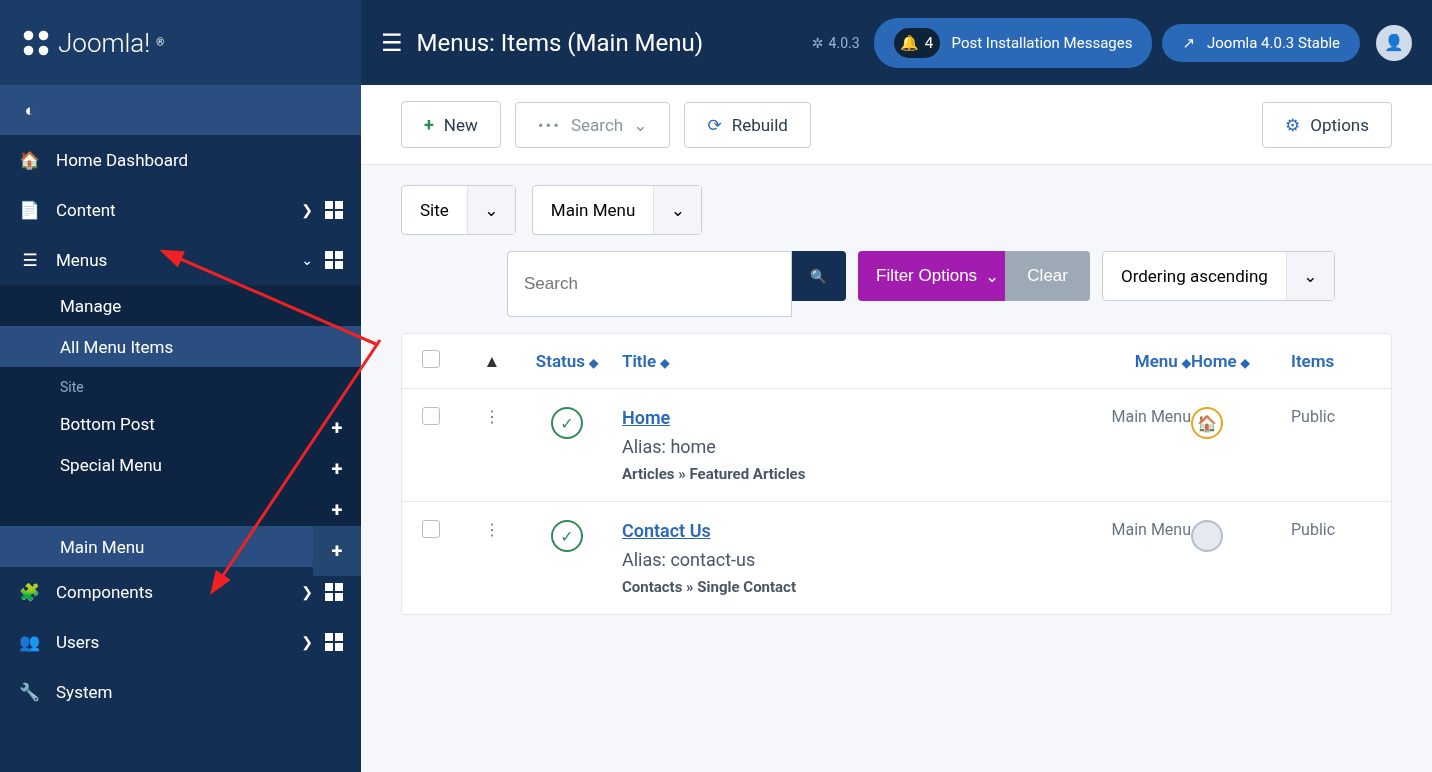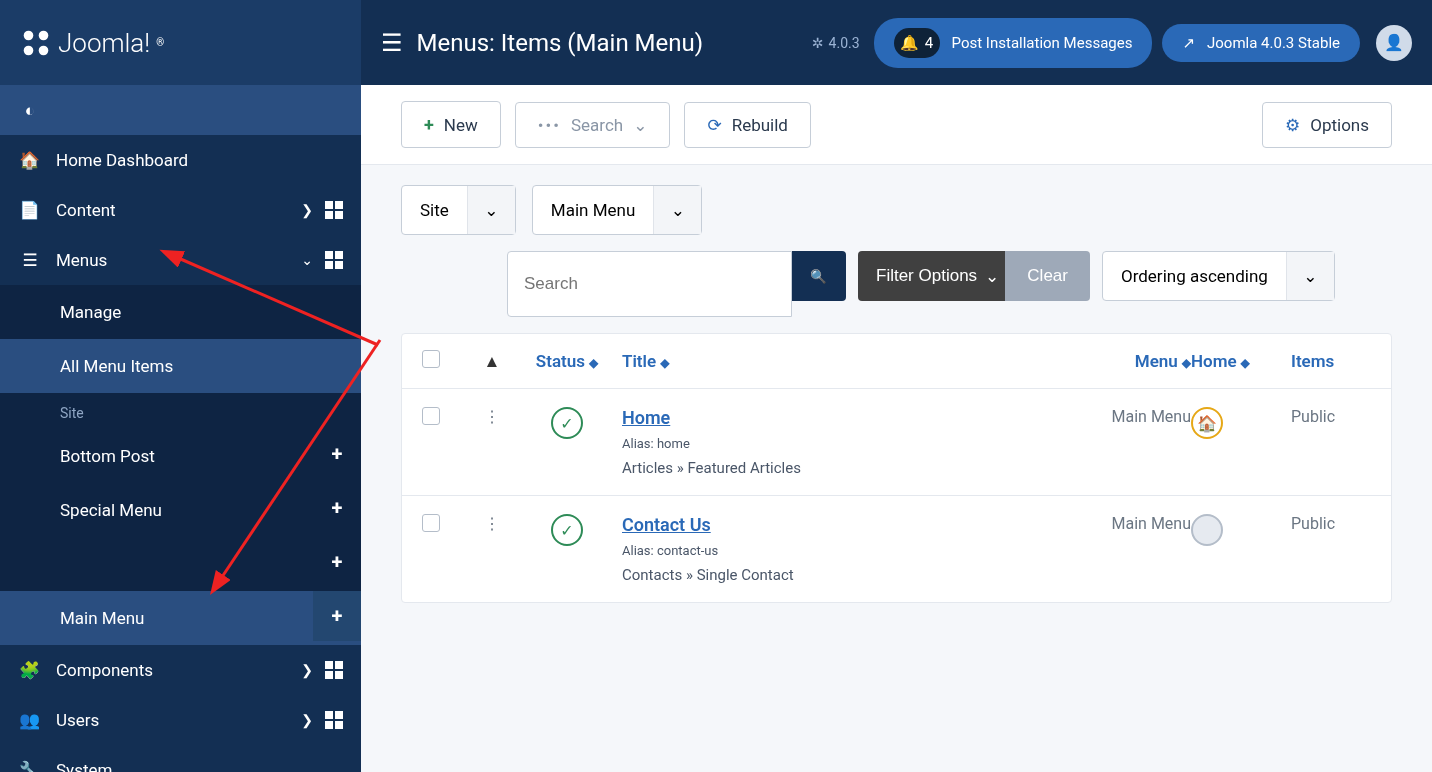--- a/index.html
+++ b/index.html
@@ -11,21 +11,21 @@
 .logo-svg { width: 36px; height: 36px; }
 .logo-text { font-size: 26px; font-weight: 300; }
 .sidebar-row { display: flex; align-items: center; height: 50px; padding: 0 18px; color: #fff; font-size: 17px; cursor: pointer; }
 .sidebar-row.toggle { background: #2a4e80; }
 .sidebar-row .ic { width: 24px; text-align: center; margin-right: 14px; font-size: 17px; }
 .sidebar-row .lbl { flex: 1; }
 .sidebar-row .chev { font-size: 14px; margin-right: 12px; }
 .sidebar-row .grid-ic { width: 18px; height: 18px; display: grid; grid-template: 1fr 1fr / 1fr 1fr; gap: 2px; }
 .sidebar-row .grid-ic span { background: #fff; }
 .submenu { background: #0e2443; }
-.submenu .sub-row { display: flex; align-items: center; height: 54px; padding: 0 18px 0 60px; font-size: 17px; cursor: pointer; position: relative; }
+.submenu .sub-row { display: flex; align-items: center; height: 41px; padding: 0 18px 0 60px; font-size: 17px; cursor: pointer; position: relative; }
 .submenu .sub-row.active { background: #2a4e80; }
 .submenu .sub-row .lbl { flex: 1; }
 .submenu .sub-row .home-ic { margin-left: 8px; }
 .submenu .sub-row .plus { position: absolute; right: 0; top: 0; width: 48px; height: 50px; display: flex; align-items: center; justify-content: center; font-size: 20px; font-weight: bold; }
 .submenu .sub-row.active .plus { background: #234770; }
 .submenu .site-label { padding: 12px 18px 8px 60px; font-size: 14px; color: #8fa6c4; }
 
 
 .arrow { position: absolute; pointer-events: none; z-index: 100; }
 
@@ -51,42 +51,42 @@
 
 .content { position: absolute; left: 361px; top: 165px; right: 0; bottom: 0; padding: 20px 40px; }
 .filter-row1 { display: flex; gap: 16px; margin-bottom: 16px; }
 .filter-row2 { display: flex; gap: 12px; margin-bottom: 0; padding-left: 106px; }
 .select { background: #fff; border: 1px solid #c6ced8; border-radius: 4px; display: flex; align-items: center; height: 50px; font-size: 17px; }
 .select .sel-lbl { padding: 0 18px; }
 .select .sel-chev { width: 48px; height: 100%; display: flex; align-items: center; justify-content: center; border-left: 1px solid #e0e4ea; background: #f3f5f8; }
 .search-box { display: flex; }
 .search-input { border: 1px solid #c6ced8; border-radius: 4px 0 0 4px; padding: 0 16px; font-size: 17px; width: 285px; height: 66px; outline:none; }
 .search-btn { width: 54px; height: 50px; background: #132f53; border: none; border-radius: 0 4px 4px 0; color: #fff; display: flex; align-items: center; justify-content: center; cursor:pointer; }
-.filter-btn { background: #404040; color: #fff; border: none; border-radius: 4px; padding: 0 18px; height: 50px; font-size: 17px; display: flex; align-items: center; gap: 8px; cursor:pointer; }
+.filter-btn { background: #a21caf; color: #fff; border: none; border-radius: 4px; padding: 0 18px; height: 50px; font-size: 17px; display: flex; align-items: center; gap: 8px; cursor:pointer; }
 .clear-btn { background: #9ea9b8; color: #fff; border: none; border-radius: 0 4px 4px 0; padding: 0 22px; height: 50px; font-size: 17px; cursor:pointer; margin-left:-12px; }
 .filter-clear-group { display:flex; }
 .filter-clear-group .filter-btn { border-radius: 4px 0 0 4px; }
 
 
 .table { margin-top: 16px; background: #fff; border: 1px solid #e4e8ee; border-radius: 4px; width: 100%; }
 .thead { display: flex; align-items: center; padding: 16px 20px; border-bottom: 1px solid #e4e8ee; color: #2a69b7; font-size: 17px; font-weight: 600; }
 .col-check { width: 50px; }
 .col-drag { width: 40px; text-align:center;color:#333; }
 .col-status { width: 110px; text-align:center; }
 .col-title { flex: 1; }
 .col-menu { width: 120px; text-align: right; }
 .col-home { width: 100px; }
 .col-access { width: 80px; }
 .chk { width: 18px; height: 18px; border: 1px solid #b4bdc9; border-radius: 3px; background:#fff;display:inline-block; }
 .trow { display: flex; padding: 18px 20px; border-bottom: 1px solid #e4e8ee; font-size: 16px; color: #4a5668; }
 .trow:last-child { border-bottom: none; }
 .trow .col-drag { color: #6b7683; }
 .trow .col-title a { color: #2a69b7; text-decoration: underline; font-size: 18px; font-weight: 600; }
-.trow .col-title .alias { margin-top: 8px; color: #4a5668; font-size: 13px; }
-.trow .col-title .path { margin-top: 8px; color: #4a5668; font-size: 15px; }
+.trow .col-title .alias { margin-top: 8px; color: #4a5668; font-size: 18px; }
+.trow .col-title .path { margin-top: 8px; color: #4a5668; font-size: 15px; font-weight: bold; }
 .trow .col-menu, .trow .col-access { color: #6b7683; }
 .status-circle { width: 32px; height: 32px; border: 2.5px solid #2e8b57; border-radius: 50%; display: inline-flex; align-items: center; justify-content: center; color: #2e8b57; }
 .home-circle { width: 32px; height: 32px; border: 2.5px solid #e6a817; border-radius: 50%; display: inline-flex; align-items: center; justify-content: center; color: #e6a817; }
 .home-circle.grey { border-color: #b4bdc9; background: #e6eaf0; }
 .sort-ic { font-size: 12px; margin-left: 4px; }
 </style>
 </head>
 <body>
 
 <div class="sidebar">

